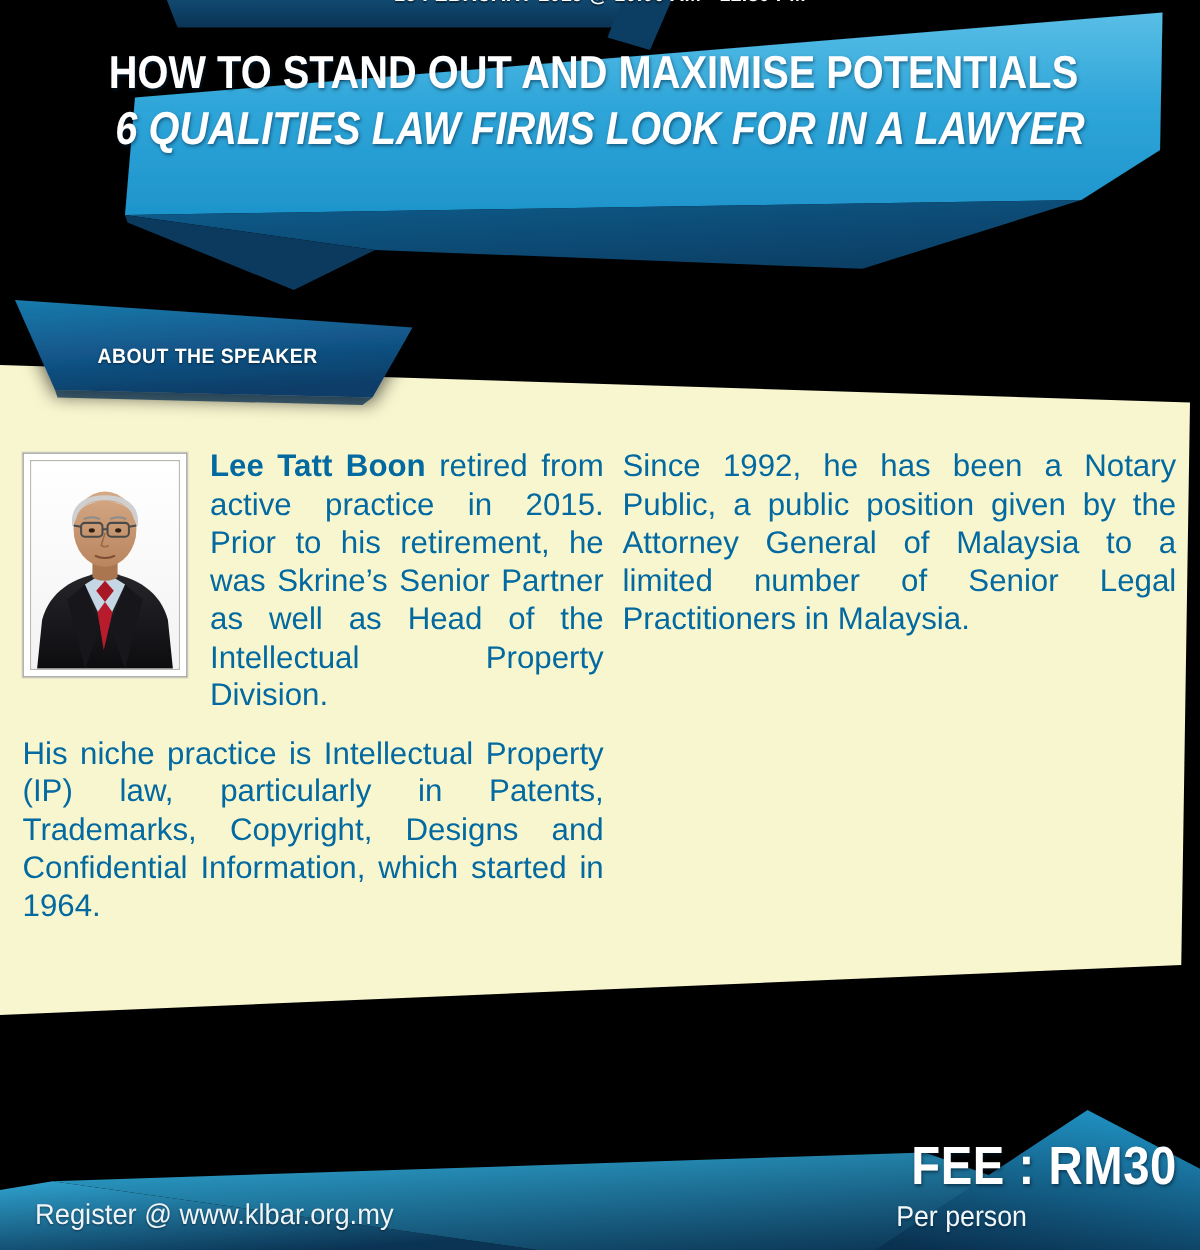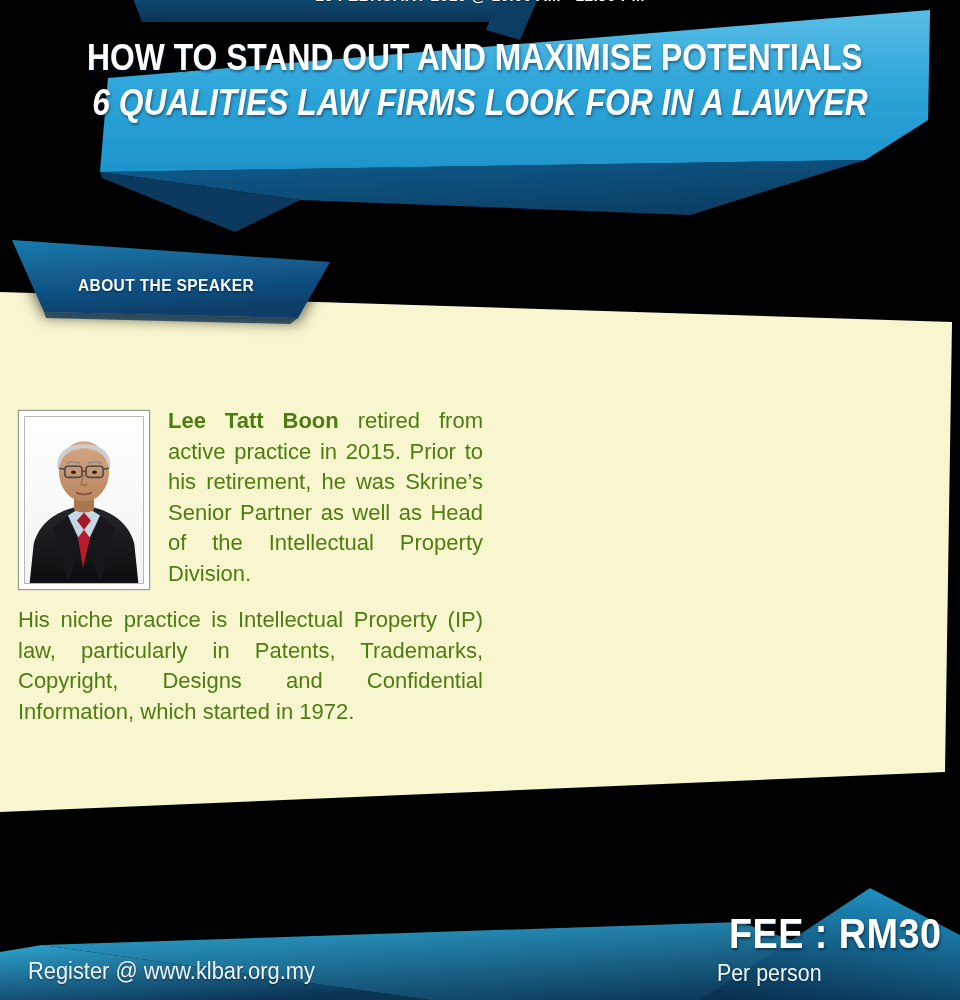--- a/index.html
+++ b/index.html
@@ -56,24 +56,23 @@
   }
 
   
   .content{
     position:absolute;left:0;top:358px;width:960px;height:400px;
     z-index:5;
   }
   .col{
     position:absolute;top:0;
     font-family:"Liberation Sans", sans-serif;
-    color:#4d7c0f;
-    font-size:22px;line-height:30.5px;
+    color:#0369a1;
+    font-size:25px;line-height:30.5px;
     text-align:justify;
-    margin-top:48px;
   }
   .col.left{left:18px;width:465px;}
   .col.right{left:498px;width:443px;}
   .col p{margin:0 0 16px 0;text-align:justify;text-justify:inter-word;}
   .col p:last-child{margin-bottom:0;}
   .col p.lastline-left{text-align-last:left;}
   .strong-name{font-weight:bold;}
 
   
   .portrait{
@@ -250,24 +249,25 @@
             <path d="M64 46 Q70.5 43 77 46" stroke="#8c8c8c" stroke-width="1.6" fill="none"></path>
 
             <path d="M60 57 L57 67 Q60 69 63 67" stroke="#9a6c47" stroke-width="1.3" fill="none"></path>
             <path d="M52 75 Q60 79 68 75" stroke="#7c4b32" stroke-width="1.6" fill="none"></path>
           </svg>
         </div>
       </div>
 
       <p><span class="strong-name">Lee Tatt Boon</span><span> retired from active practice in 2015. Prior to his retirement, he was Skrine’s Senior Partner as well as Head of the Intellectual Property Division.</span></p>
       <div style="clear:both"></div>
-      <p class="lastline-left">His niche practice is Intellectual Property (IP) law, particularly in Patents, Trademarks, Copyright, Designs and Confidential Information, which started in 1972.</p>
+      <p class="lastline-left">His niche practice is Intellectual Property (IP) law, particularly in Patents, Trademarks, Copyright, Designs and Confidential Information, which started in 1964.</p>
     </div>
 
     <div class="col right">
+      <p class="lastline-left">Since 1992, he has been a Notary Public, a public position given by the Attorney General of Malaysia to a limited number of Senior Legal Practitioners in Malaysia.</p>
     </div>
   </div>
 
   <div class="register">Register @ www.klbar.org.my</div>
 
   <div class="fee">
     <div class="fee-main">FEE : RM30</div>
     <div class="fee-sub">Per person</div>
   </div>
 

